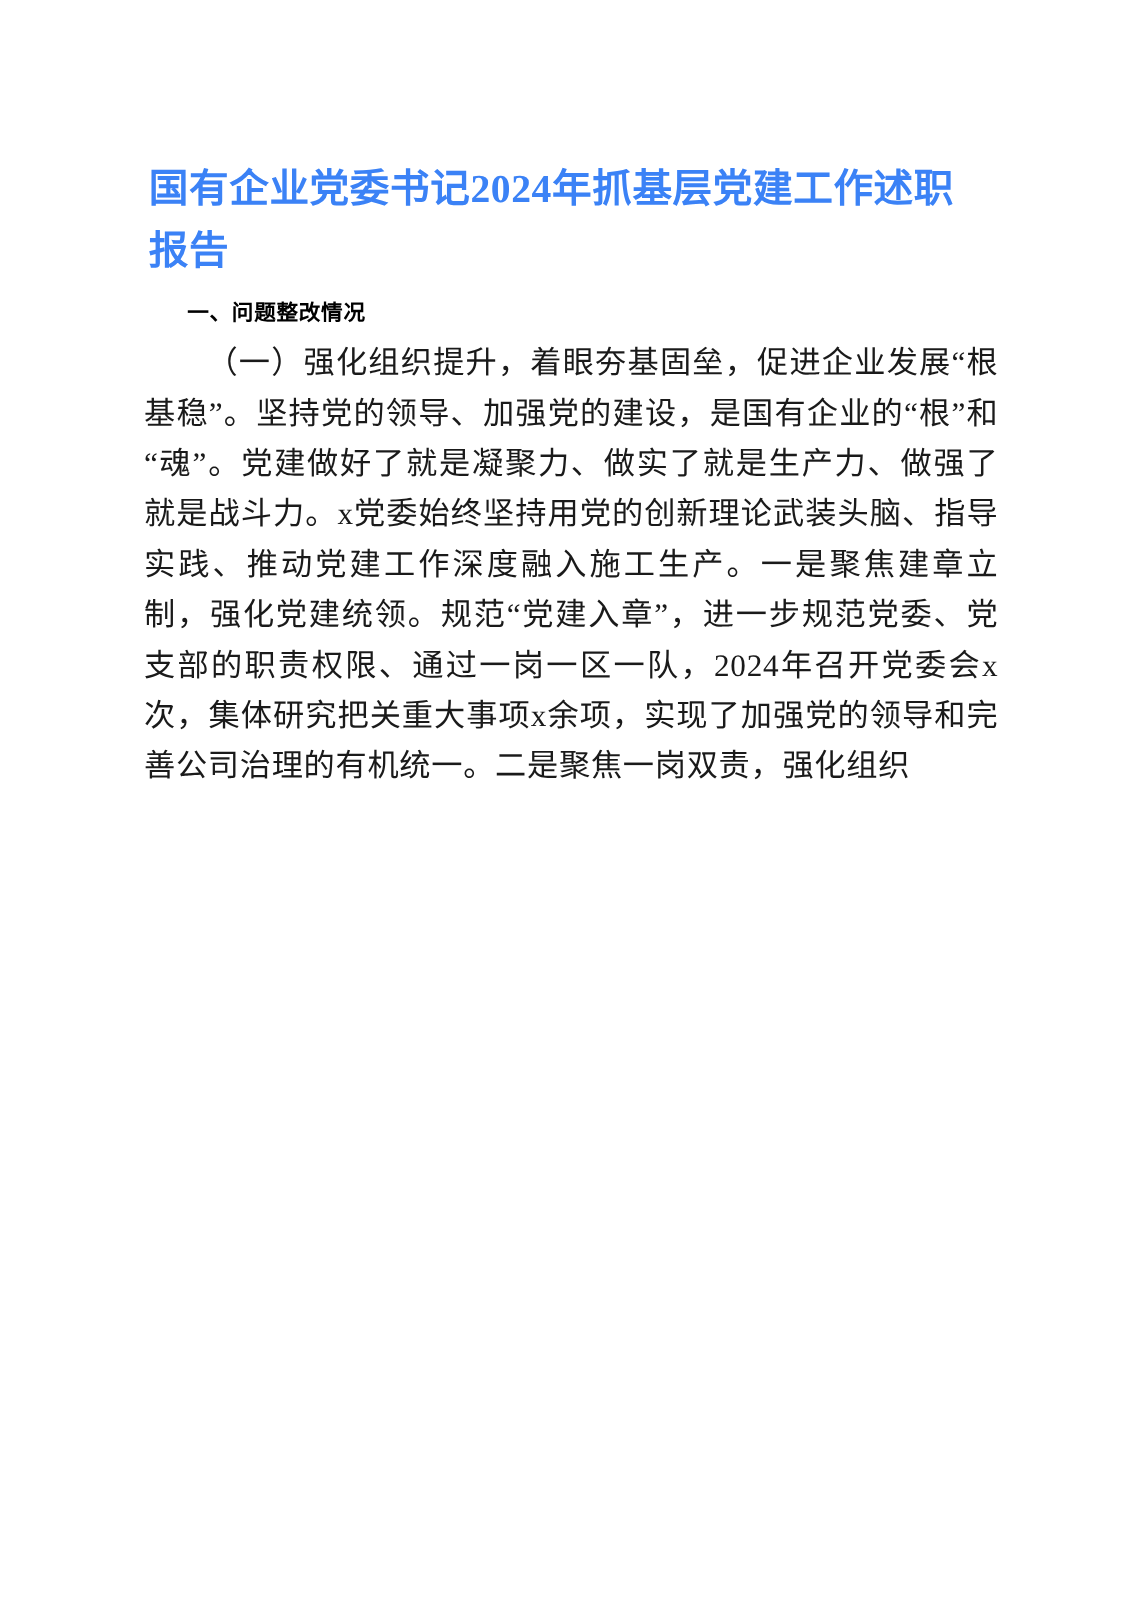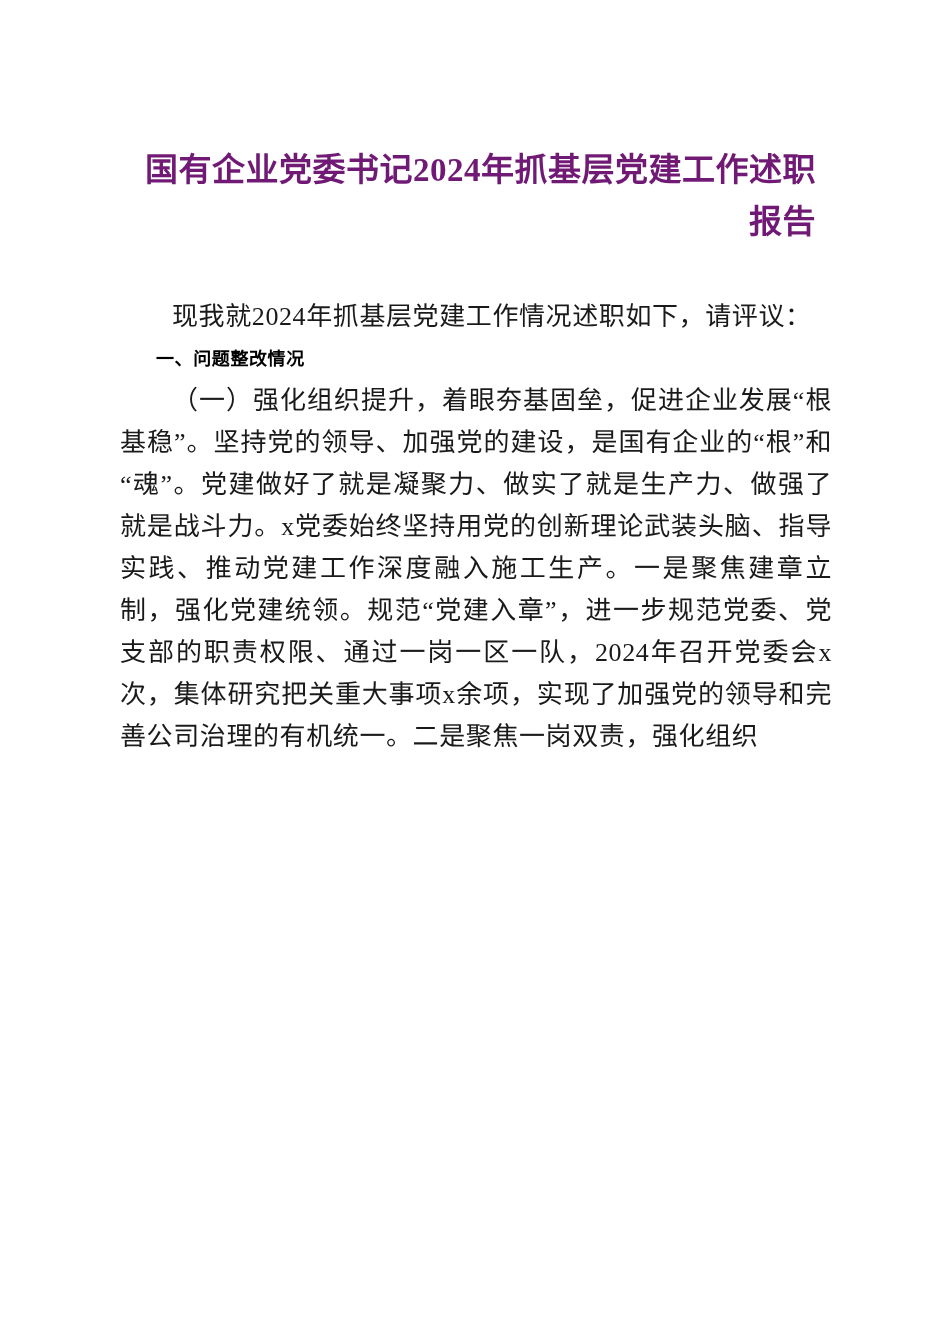--- a/index.html
+++ b/index.html
@@ -27,29 +27,29 @@
 
   .content {
     position: absolute;
     left: 120px;
     top: 0;
     width: 712px;
   }
 
   
   .doc-title {
-    margin: 16px;
+    margin: 4px;
     padding-top: 128px;
     font-family: "Liberation Serif", "DejaVu Serif", serif;
     font-weight: bold;
     font-size: 33px;
     line-height: 52px;
-    text-align: right;
+    text-align: left;
     letter-spacing: 0.5px;
-    color: #701a75;
+    color: #3b82f6;
     text-justify: inter-ideograph;
   }
 
   
   .para {
     margin: 0;
     font-family: "Liberation Serif", "DejaVu Serif", serif;
     font-size: 26px;
     line-height: 42px;
     text-align: justify;
@@ -78,21 +78,20 @@
 
 </style>
 </head>
 <body>
 
 <div class="page">
   <div class="content">
 
     <h1 class="doc-title">国有企业党委书记2024年抓基层党建工作述职报告</h1>
 
-    <p class="para first-body">现我就2024年抓基层党建工作情况述职如下，请评议：</p>
 
     <h2 class="section-heading">一、问题整改情况</h2>
 
 
 
     <p class="para">（一）强化组织提升，着眼夯基固垒，促进企业发展“根基稳”。坚持党的领导、加强党的建设，是国有企业的“根”和“魂”。党建做好了就是凝聚力、做实了就是生产力、做强了就是战斗力。x党委始终坚持用党的创新理论武装头脑、指导实践、推动党建工作深度融入施工生产。一是聚焦建章立制，强化党建统领。规范“党建入章”，进一步规范党委、党支部的职责权限、通过一岗一区一队，2024年召开党委会x次，集体研究把关重大事项x余项，实现了加强党的领导和完善公司治理的有机统一。二是聚焦一岗双责，强化组织</p>
 
   </div>
 </div>
 

